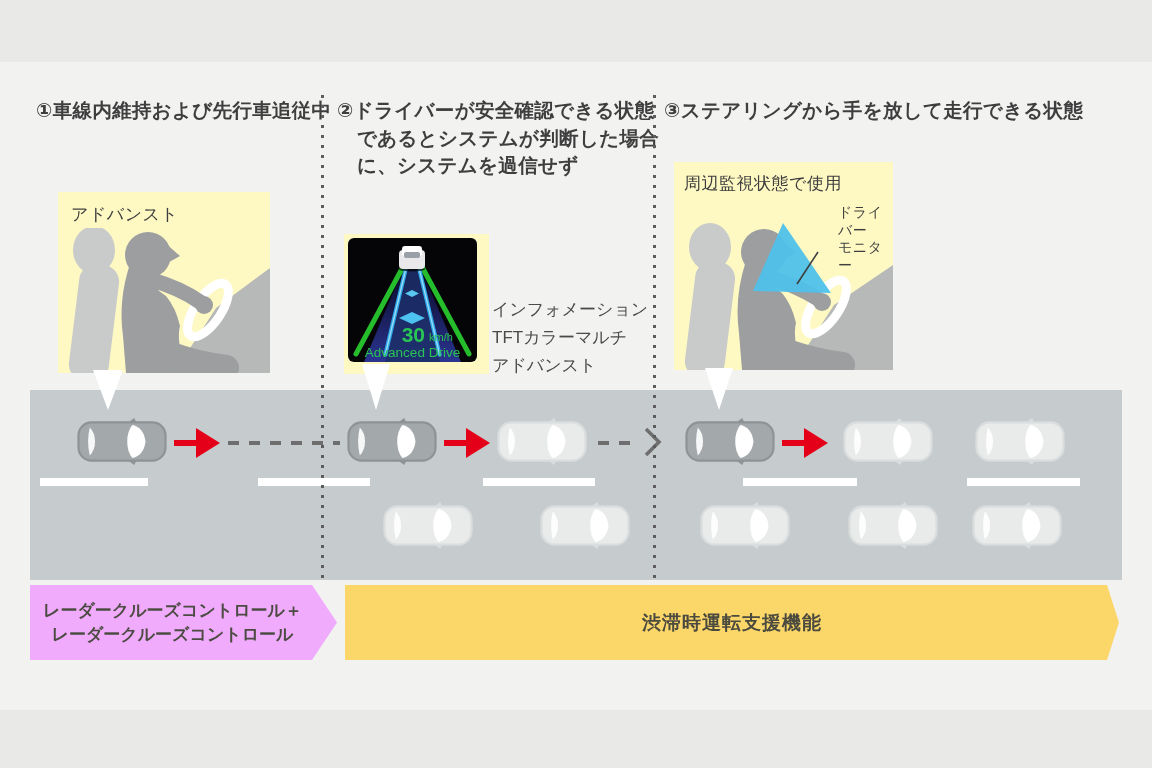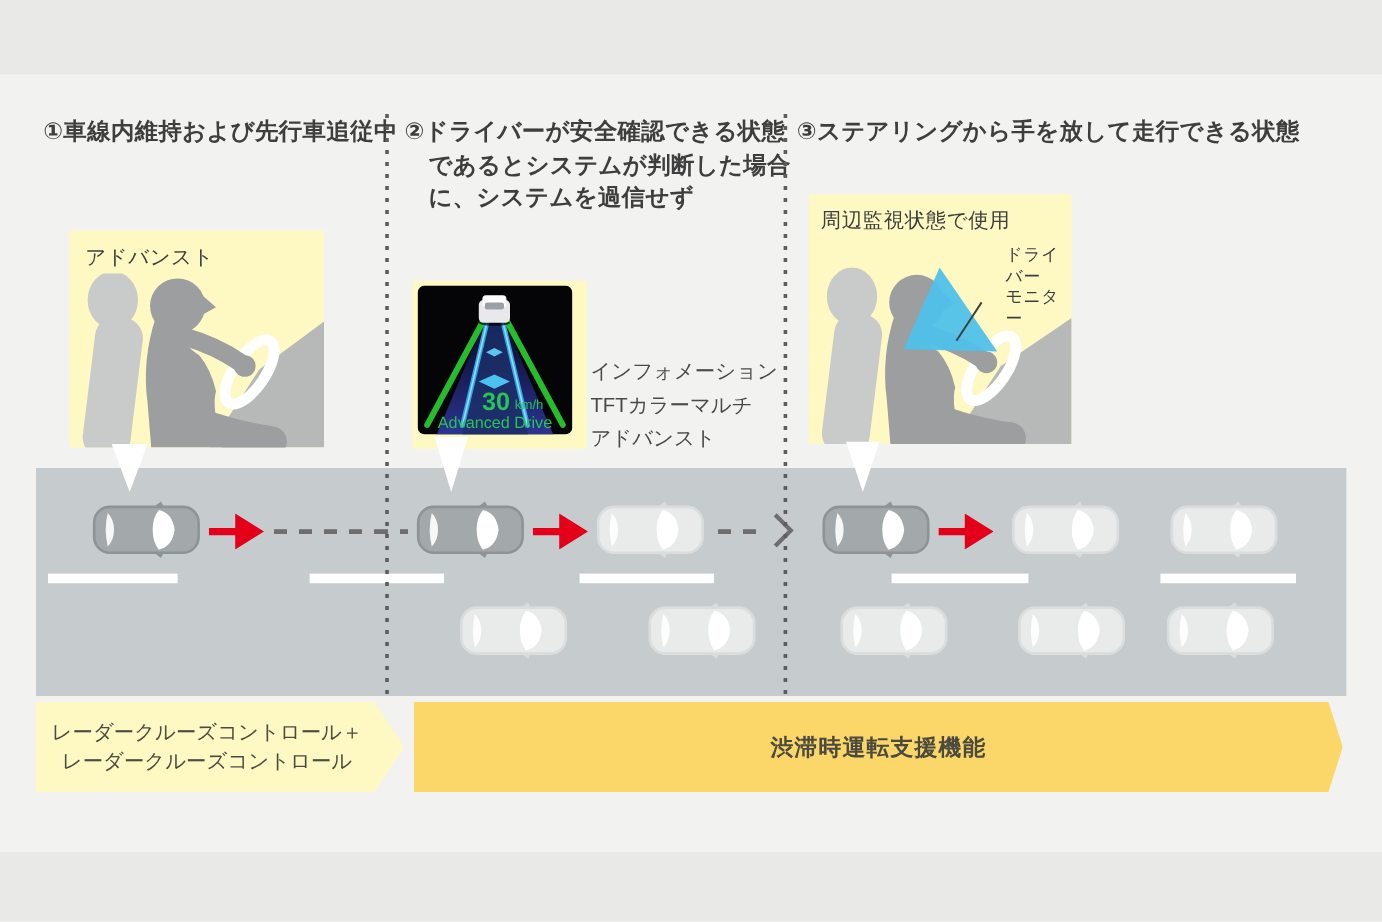--- a/index.html
+++ b/index.html
@@ -35,21 +35,21 @@
   
   #tft-box{left:344px;top:234px;width:137px;height:132px;padding:4px;}
   #tft-box .screen{position:absolute;left:4px;top:4px;width:129px;height:124px;}
   .tft-label{position:absolute;left:492px;top:296px;width:170px;font-size:17px;color:#4a4a4a;line-height:28px;}
   
   .monitor-label{position:absolute;left:118px;top:42px;font-size:14px;line-height:17.5px;color:#3e3e3e;letter-spacing:.5px;margin-left:46px;}
   
   .note{position:absolute;left:897px;top:164px;width:242px;font-size:17px;line-height:25.4px;color:#3c3c3c;}
   
   .banner{position:absolute;top:585px;height:75px;display:flex;flex-direction:column;justify-content:center;text-align:center;z-index:2;}
-  #banner-left{left:30px;width:307px;background:#fef9c3;color:#4b4b42;font-size:17px;font-weight:400;line-height:24px;padding-right:22px;box-sizing:border-box;
+  #banner-left{left:30px;width:307px;background:#f0abfc;color:#4b4b42;font-size:17px;font-weight:700;line-height:24px;padding-right:22px;box-sizing:border-box;
      clip-path:polygon(0 0,282px 0,100% 50%,282px 100%,0 100%);}
   #banner-right{left:345px;width:774px;background:#fbd669;color:#4a4a3e;font-size:19px;font-weight:700;letter-spacing:1px;
      clip-path:polygon(0 0,762px 0,100% 50%,762px 100%,0 100%);justify-content:center;}
 </style>
 </head>
 <body>
 
 <svg width="0" height="0" style="position:absolute">
   <defs>
     <g id="car-top">

